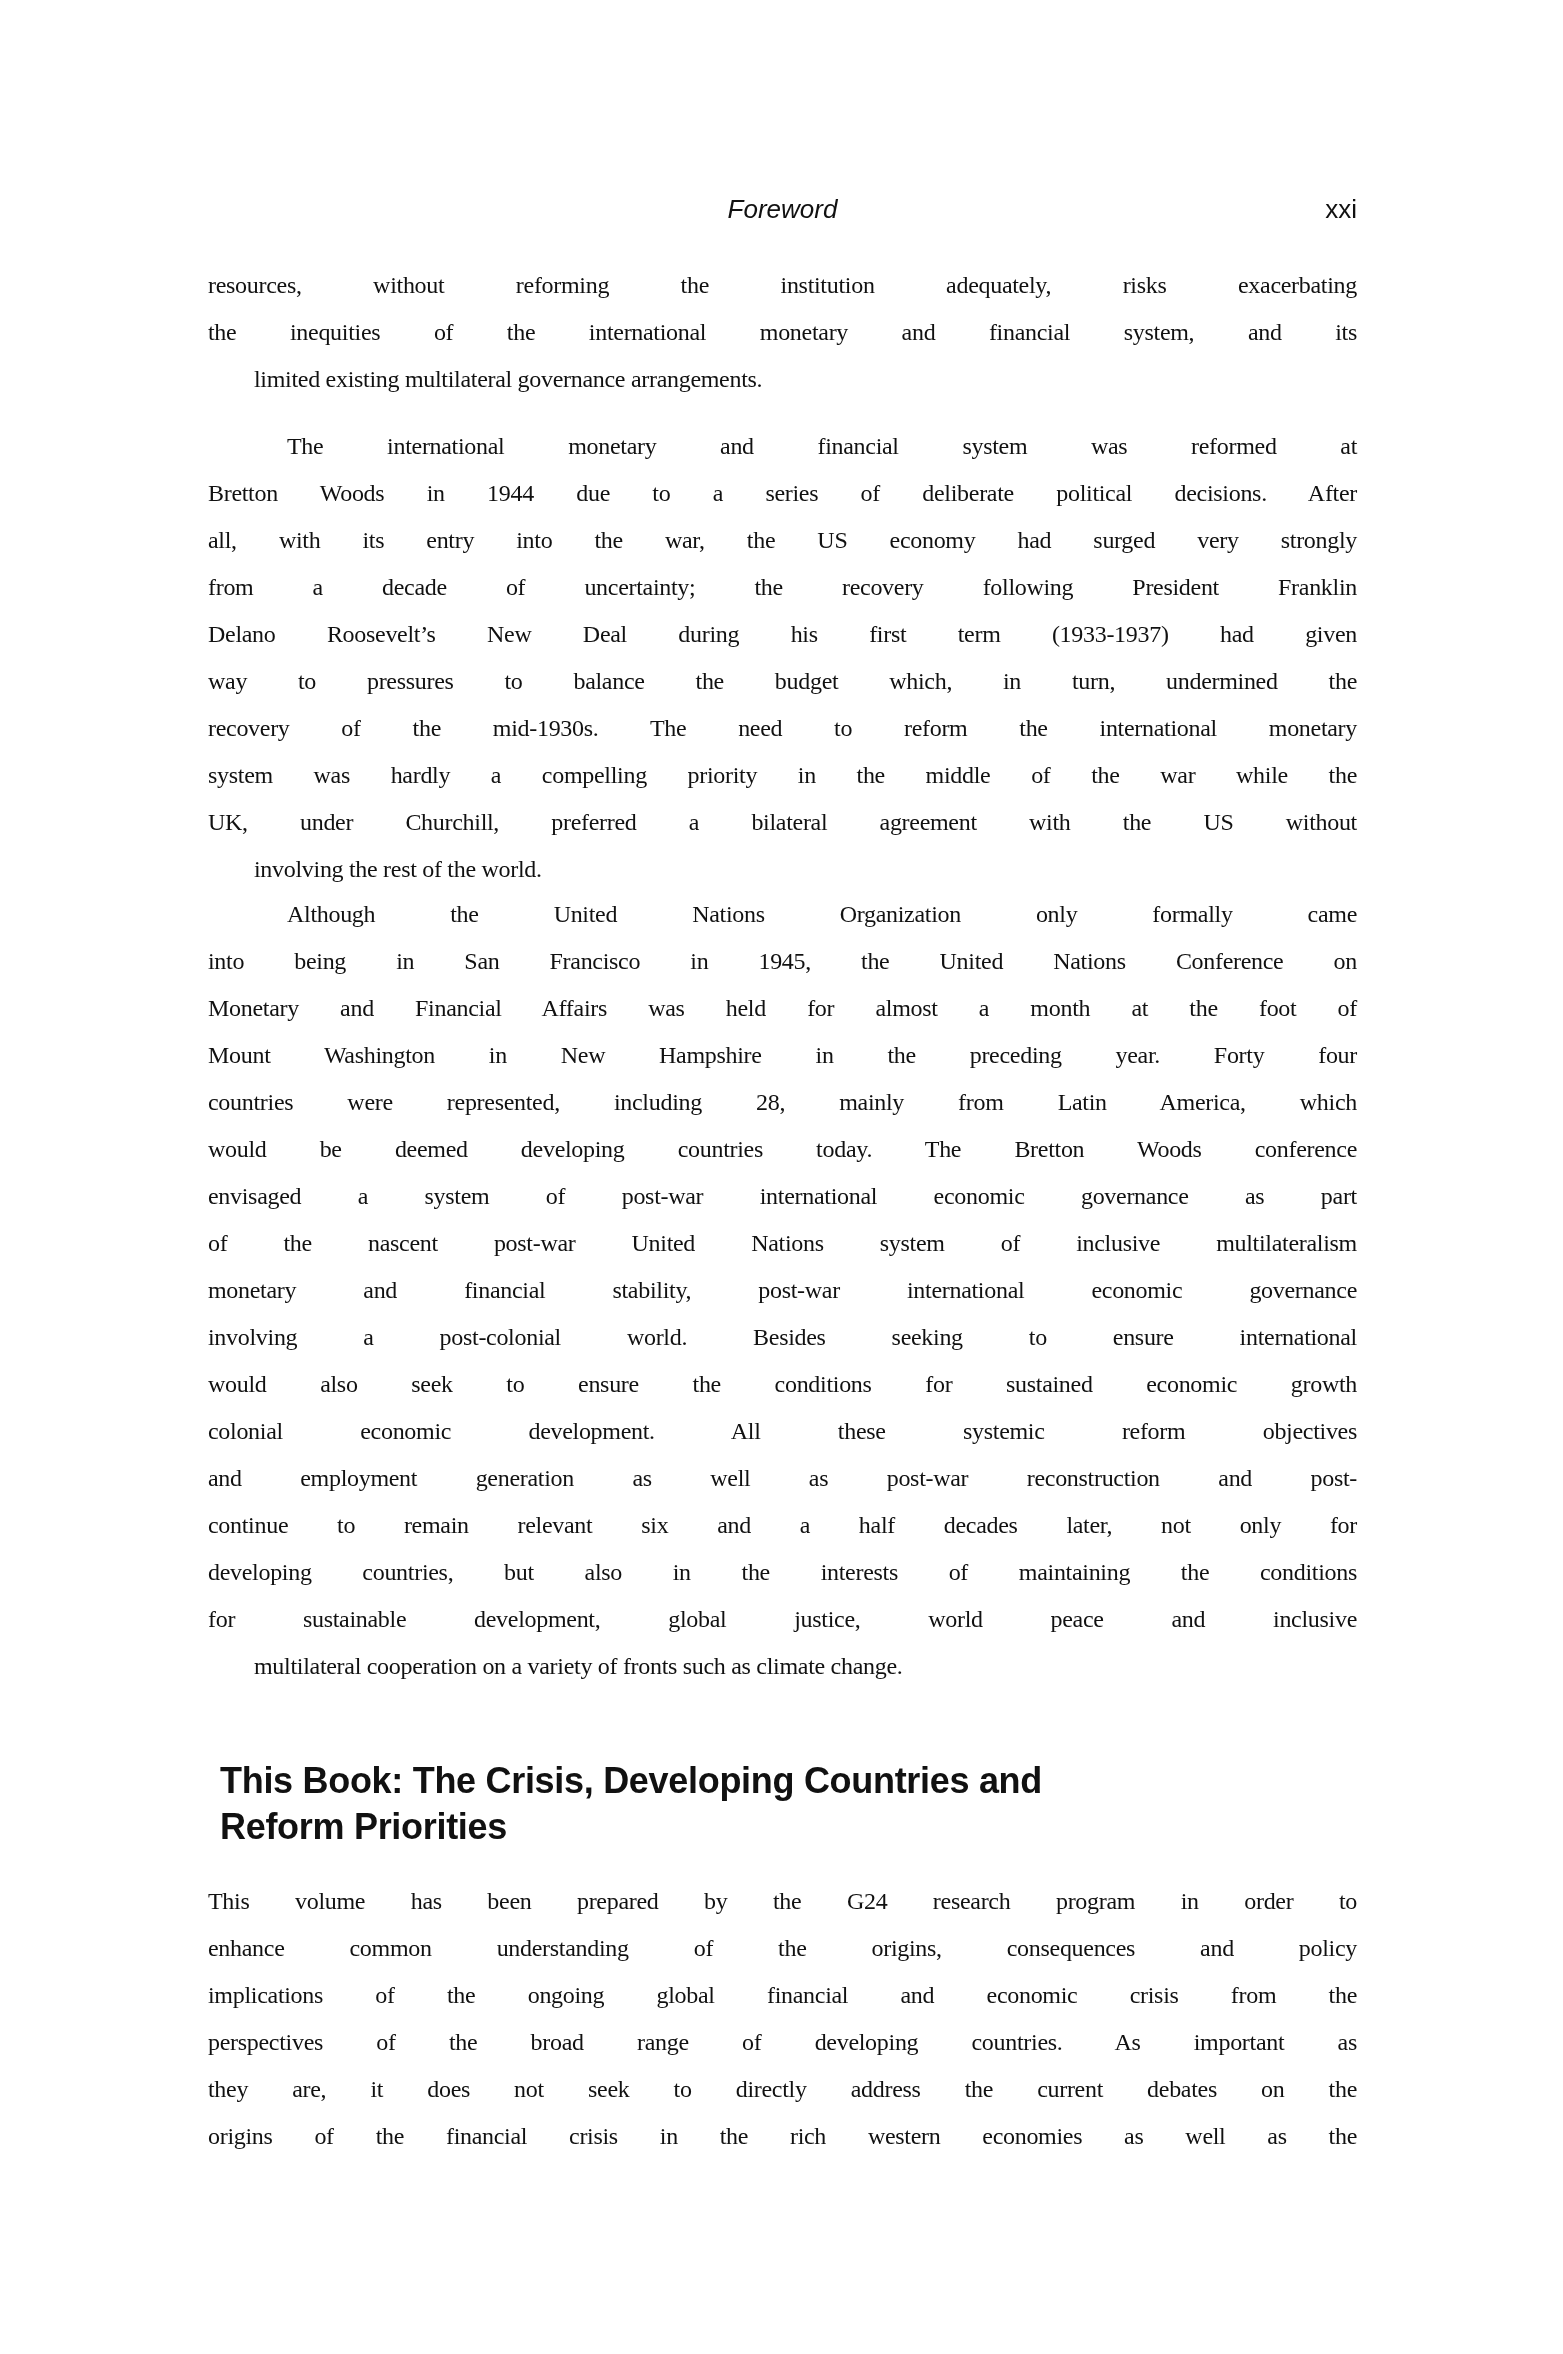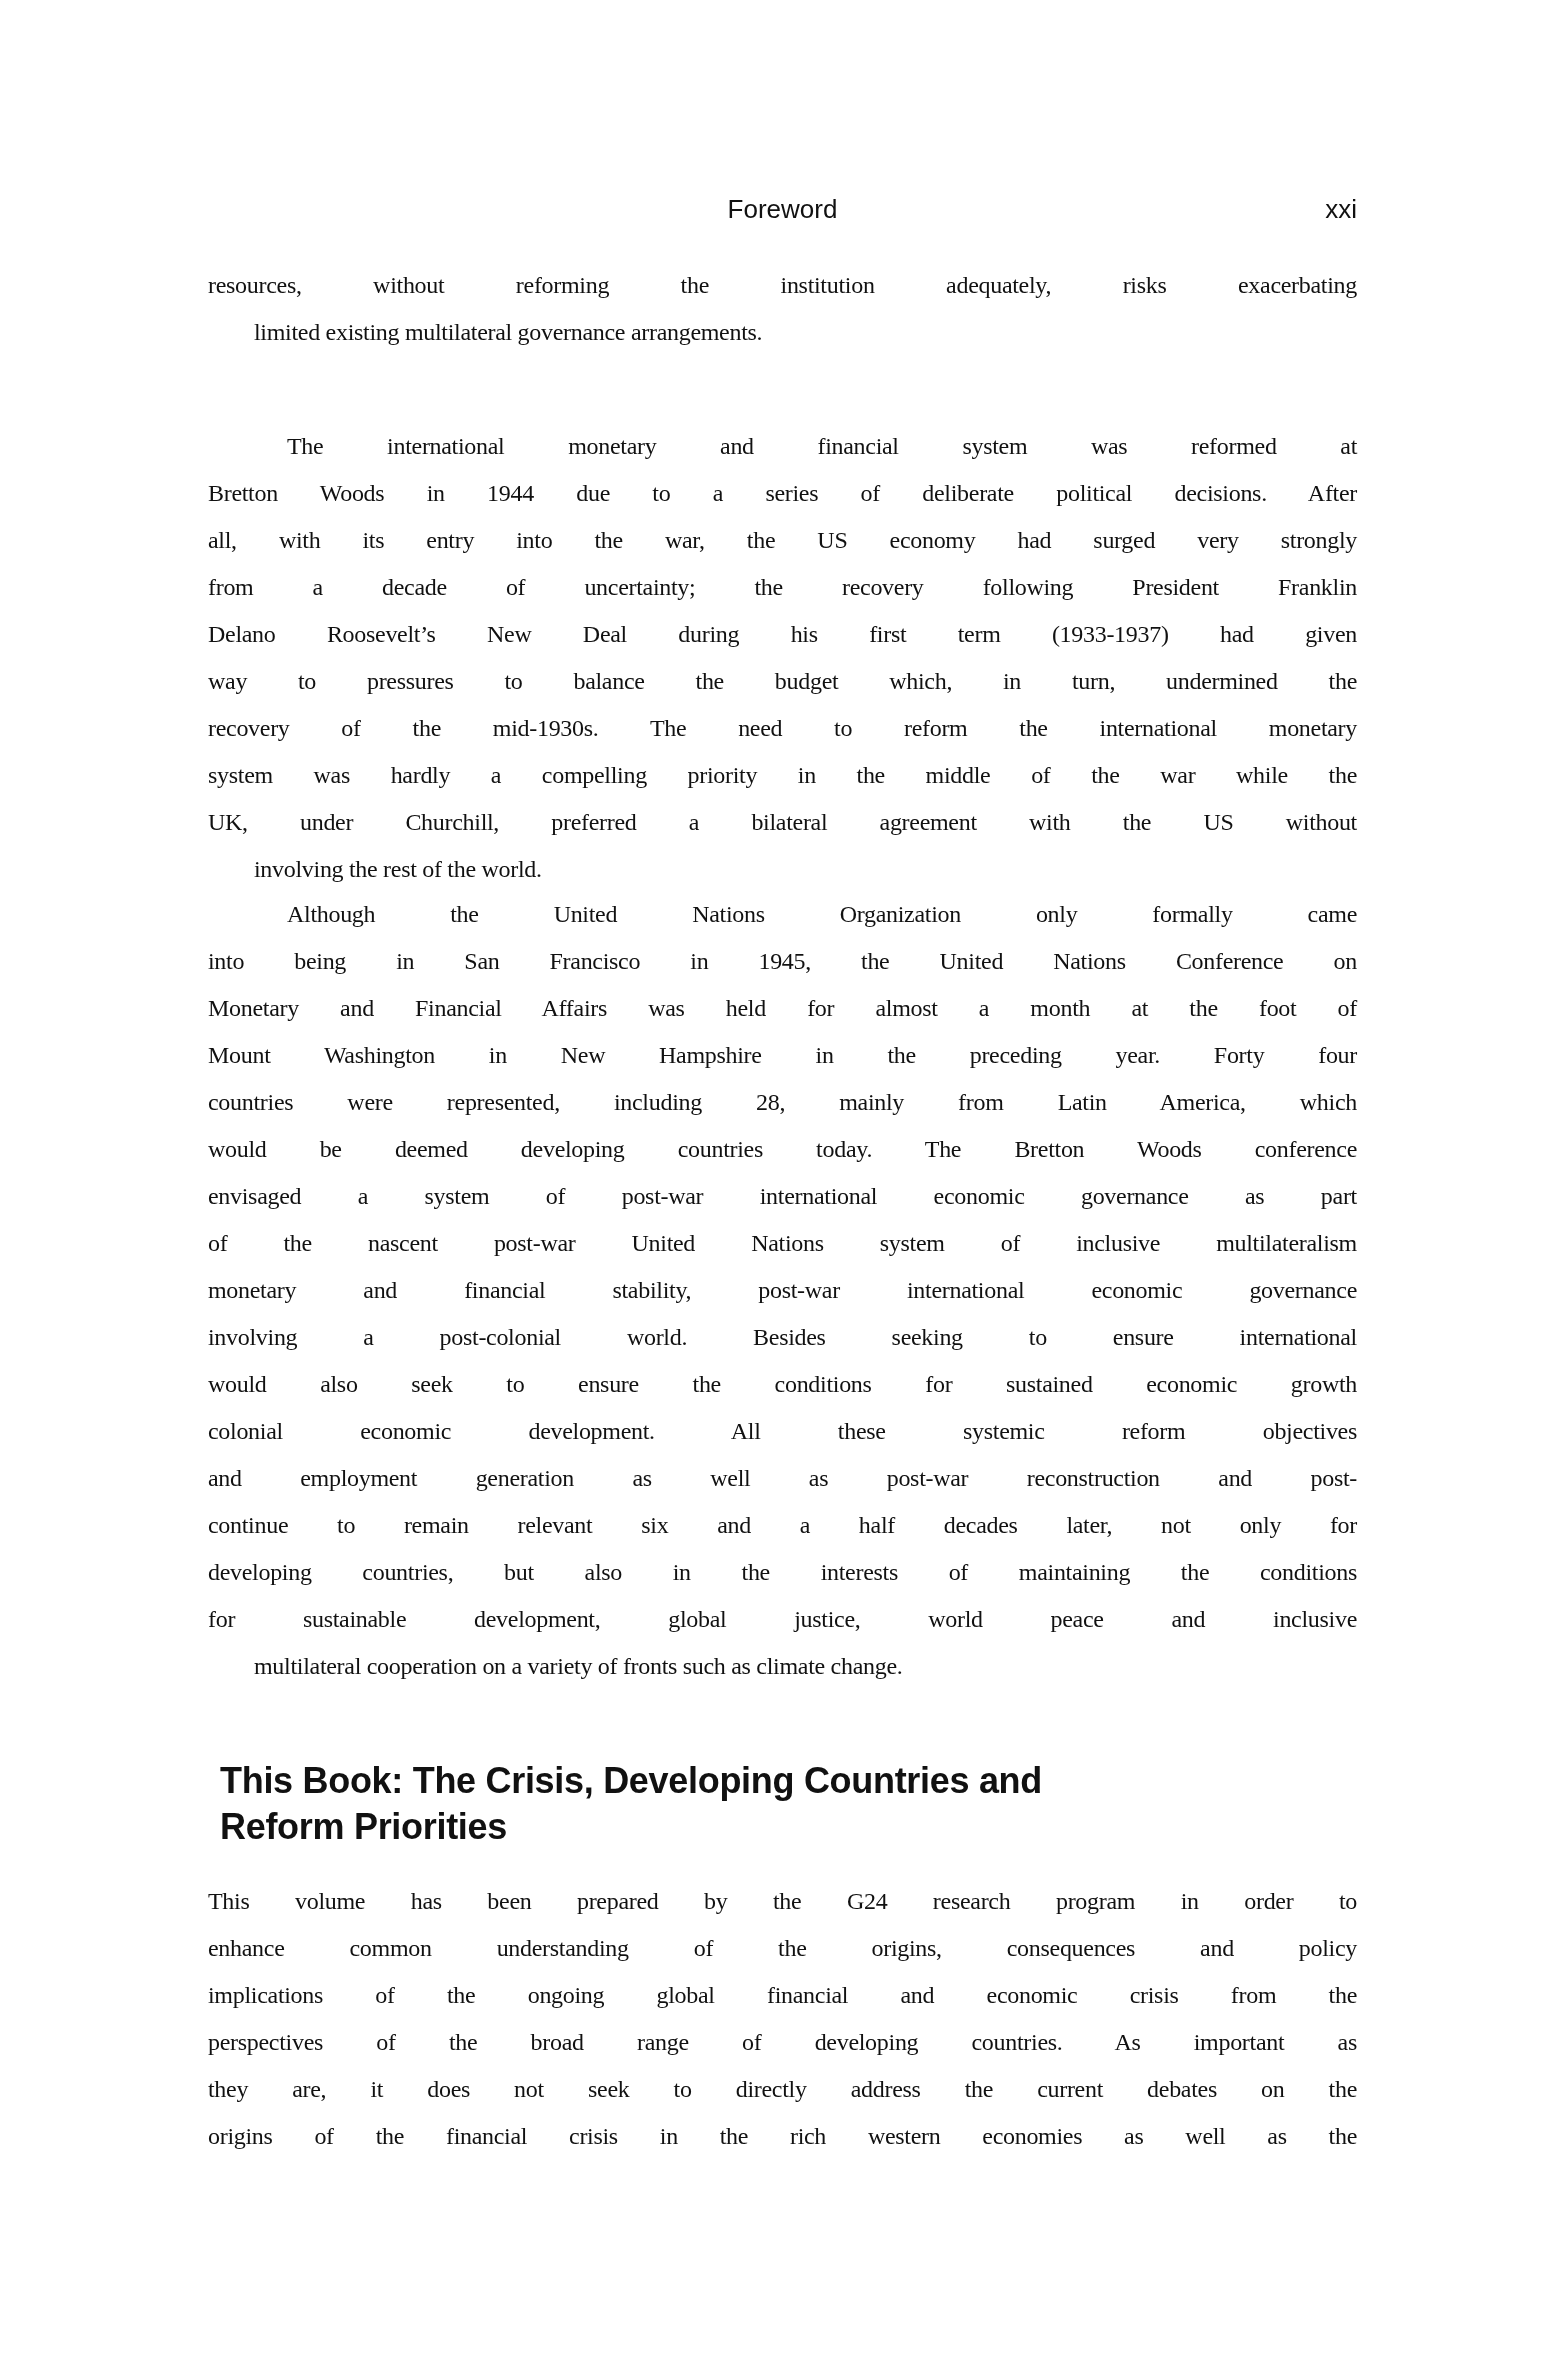--- a/index.html
+++ b/index.html
@@ -21,20 +21,21 @@
       width: 1149px;
       height: 38px;
       font-family: "Liberation Sans", sans-serif;
       font-size: 26px;
     }
     .running-title {
       position: absolute;
       left: 0;
       right: 0;
       text-align: center;
+      font-style: italic;
     }
     .folio {
       position: absolute;
       right: 0;
       top: 0;
     }
     .body-block {
       position: absolute;
       left: 208px;
       width: 1149px;
@@ -76,20 +77,21 @@
 </head>
 <body>
 
 <div class="running-head">
   <span class="running-title">Foreword</span>
   <span class="folio">xxi</span>
 </div>
 
 <div id="block1" class="body-block">
   <div class="line">resources, without reforming the institution adequately, risks exacerbating</div>
+  <div class="line">the inequities of the international monetary and financial system, and its</div>
   <div class="line last">limited existing multilateral governance arrangements.</div>
 </div>
 
 <div id="block2" class="body-block">
   <div class="line indent">The international monetary and financial system was reformed at</div>
   <div class="line">Bretton Woods in 1944 due to a series of deliberate political decisions. After</div>
   <div class="line">all, with its entry into the war, the US economy had surged very strongly</div>
   <div class="line">from a decade of uncertainty; the recovery following President Franklin</div>
   <div class="line">Delano Roosevelt’s New Deal during his first term (1933-1937) had given</div>
   <div class="line">way to pressures to balance the budget which, in turn, undermined the</div>

